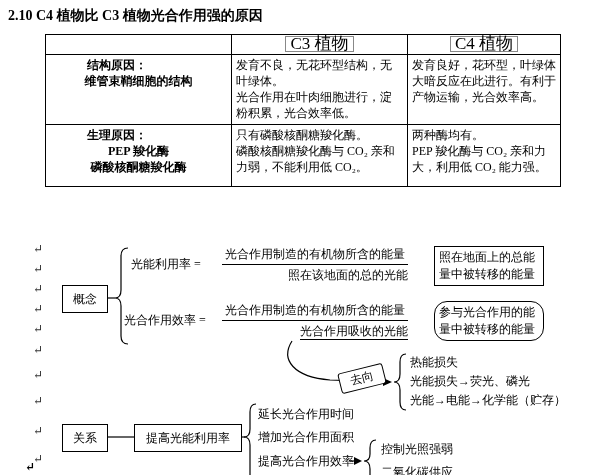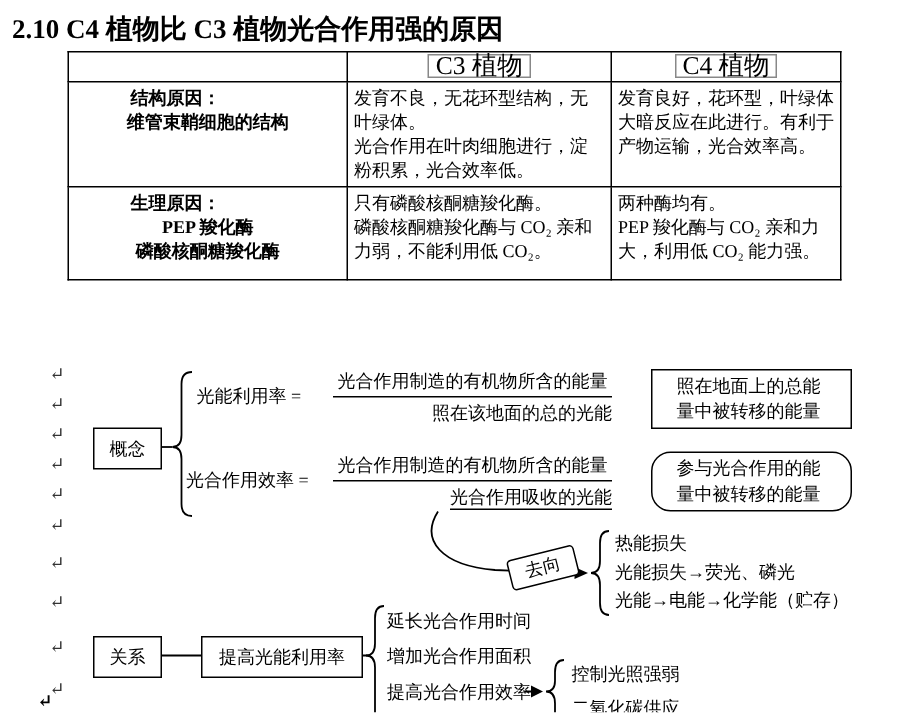--- a/index.html
+++ b/index.html
@@ -1,21 +1,21 @@
 <!DOCTYPE html>
 <html><head>
 <meta charset="utf-8">
 <style>
   html,body { margin:0; padding:0; background:#fff; }
   .page {
     position:relative; width:604px; height:475px; overflow:hidden;
     background:#fff; color:#000;
     font-family:"Liberation Serif","DejaVu Serif",serif;
   }
-  .title { position:absolute; font-size:18px; font-weight:bold; white-space:nowrap; }
+  .title { position:absolute; font-size:14px; font-weight:bold; white-space:nowrap; }
 
   table.cmp { position:absolute; left:45px; top:34px; border-collapse:collapse; table-layout:fixed; }
   table.cmp td {
     border:1px solid #000; font-size:12px; line-height:16px;
     padding:2px 4px; vertical-align:top; overflow:hidden;
   }
   tr.hdr td { text-align:center; height:16px; padding:1px 2px; }
   .hdr-box { display:inline-block; border:1px solid #888; padding:0 4px; font-size:17px; line-height:14px; }
   .bold { font-weight:bold;padding-left:37px; }
   .centerline { font-weight:bold; text-align:center; }
@@ -26,21 +26,21 @@
     display:flex; align-items:center; justify-content:center;
     font-size:12px;
   }
   .frac { position:absolute; text-align:right; font-size:12px; line-height:16px; }
   .frac .num { border-bottom:1px solid #000; padding:0 3px 2px; white-space:nowrap; }
   .frac .den { padding-top:2px; white-space:nowrap; }
   .u { border-bottom:1px solid #000; padding-bottom:1px; }
 
   .notebox {
     position:absolute; width:100px; border:1px solid #000; background:#fff;
-    padding:2px 16px; font-size:12px; line-height:17px;
+    padding:2px 4px; font-size:12px; line-height:17px;
   }
   .quxiang {
     position:absolute; left:339px; top:368px; width:44px; height:19px;
     border:1px solid #000; border-radius:3px; background:#fff;
     transform:rotate(-14deg);
     display:flex; align-items:center; justify-content:center; font-size:12px;
   }
   .pmark { position:absolute; left:33px; font-size:12px; color:#333; }
   svg.overlay { position:absolute; left:0; top:0; }
   .ln { fill:none; stroke:#000; stroke-width:1.2; }

